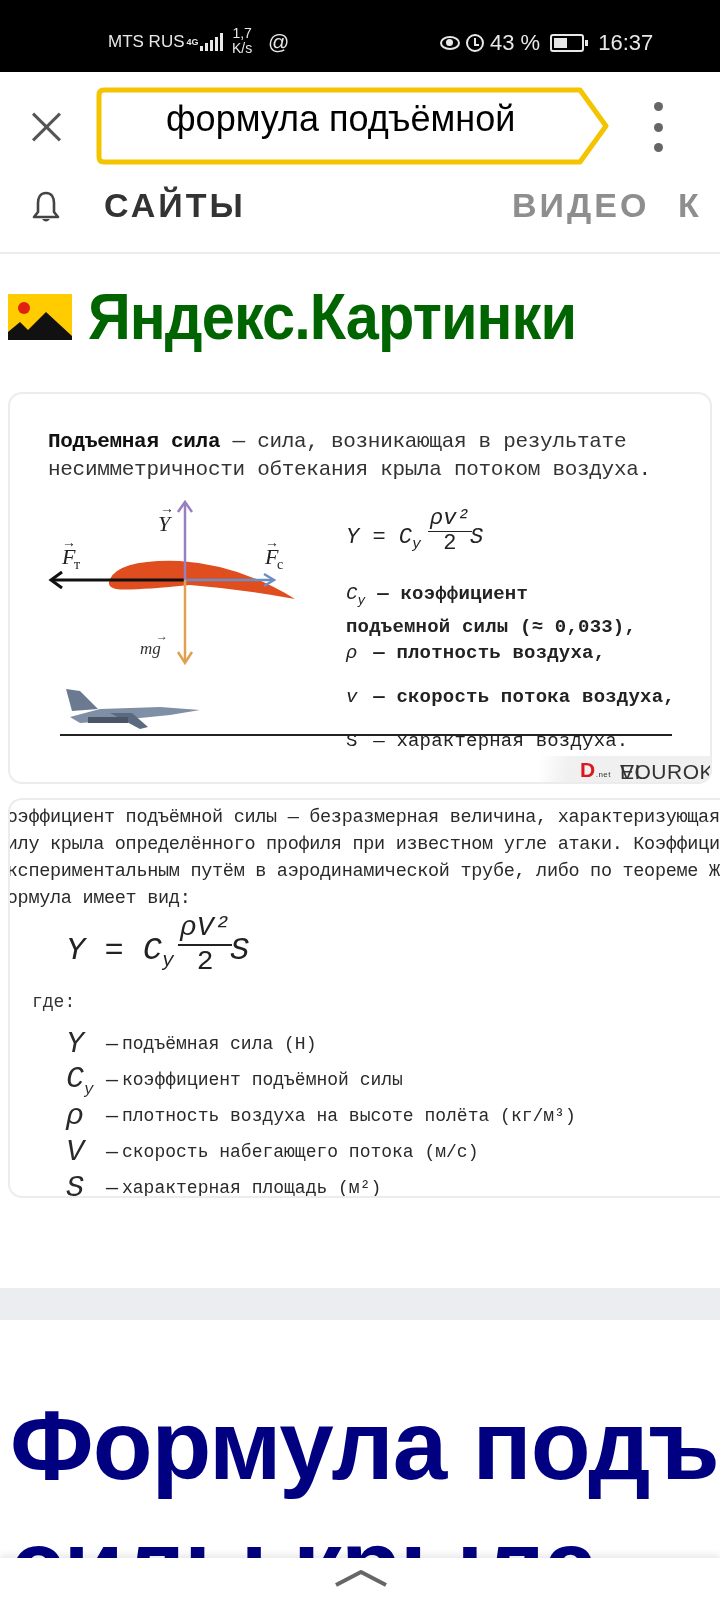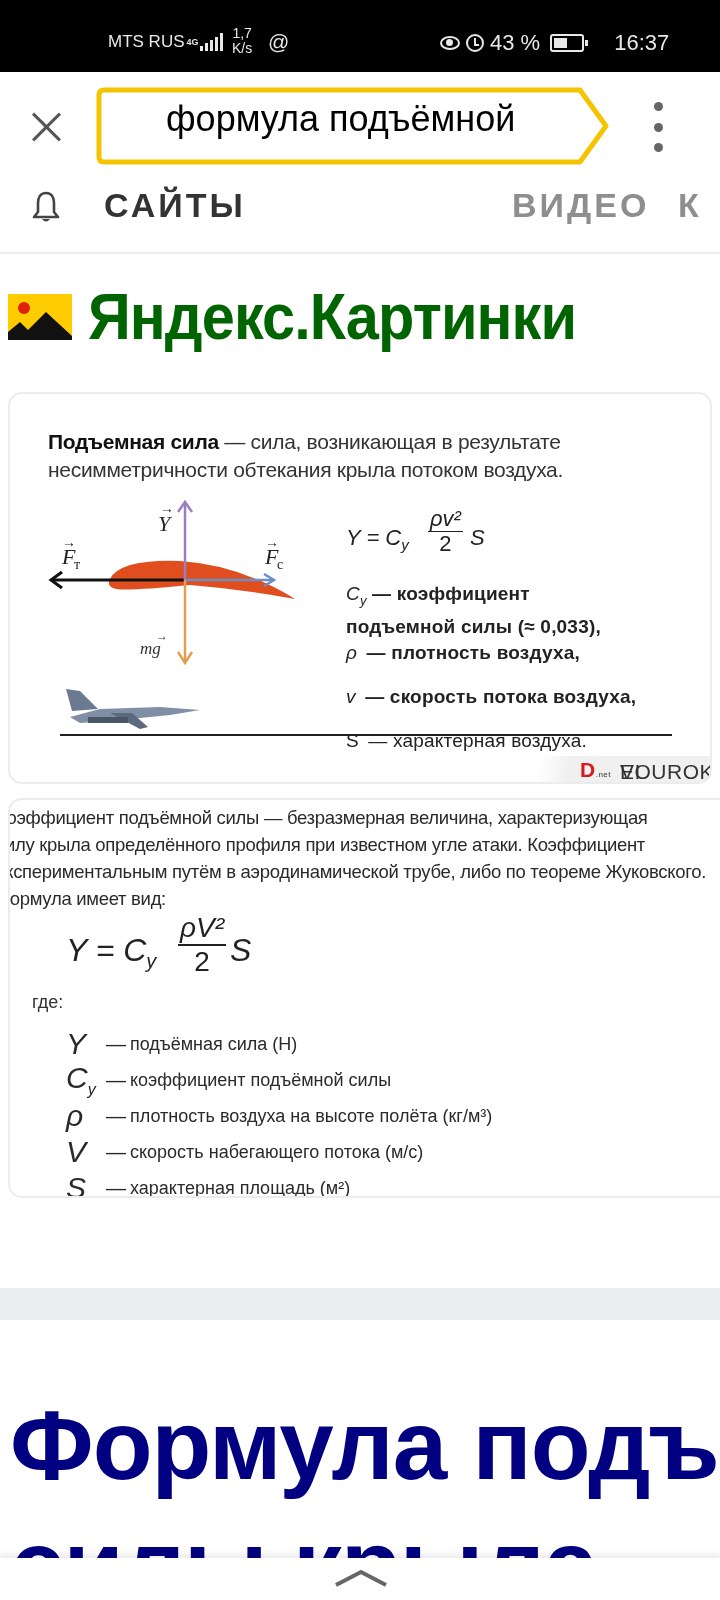--- a/index.html
+++ b/index.html
@@ -43,21 +43,21 @@
   
   .yandex-logo { position: absolute; left: 8px; top: 285px; display: flex; align-items: center; }
   .logo-icon { width: 64px; height: 46px; position: relative; background: #ffcc00; overflow: hidden; }
   .logo-title { margin-left: 16px; font-size: 64px; font-weight: bold; color: #006400; letter-spacing: -1px; line-height: 64px; transform: scaleX(0.93); transform-origin: left; }
 
   
   .card { position: absolute; border: 2px solid #ececec; border-radius: 14px; background: #fff; overflow: hidden; }
   .card1 { left: 8px; top: 392px; width: 704px; height: 392px; }
   .card2 { left: 8px; top: 798px; width: 730px; height: 400px; border-right: none; border-radius: 14px 0 0 14px; }
 
-  .serif { font-family: Liberation Sans, sans-serif; }
+  .serif { font-family: Liberation Mono, monospace; }
   .c1-intro { position: absolute; left: 38px; top: 34px; width: 640px; font-size: 21px; line-height: 28px; color: #333; letter-spacing: -0.3px; }
   .c1-intro b { color: #111; }
   .diagram { position: absolute; left: 30px; top: 105px; width: 300px; height: 240px; }
   .formula-block { position: absolute; left: 336px; top: 115px; width: 360px; color: #222; }
   .formula-main { font-size: 22px; font-style: italic; height: 60px; position: relative; }
   .frac { position: absolute; display: inline-block; text-align: center; }
   .frac .num { display: block; border-bottom: 1.5px solid #222; padding: 0 2px; line-height: 24px; }
   .frac .den { display: block; font-style: normal; line-height: 24px; }
   .def-line { font-size: 19px; line-height: 26px; color: #222; font-weight: bold; letter-spacing: 0.2px; }
   .def-line .sym { font-style: italic; font-weight: normal; margin-right: 4px; }
@@ -103,21 +103,21 @@
   <div class="speed">
     <div>1,7</div>
     <div>K/s</div>
   </div>
   <div class="at">@</div>
   <div class="sb-right">
     <span class="eye"></span>
     <span class="alarm"></span>
     <span>43 %</span>
     <span class="battery"></span>
-    <span style="margin-left:24px">16:37</span>
+    <span style="margin-left:8px">16:37</span>
   </div>
 </div>
 
 <div class="search-header">
   <div class="close-btn"></div>
   <div class="search-box">
     <svg width="516" height="80" viewBox="0 0 516 80">
       <path d="M8,4 L484,4 L510,40 L484,76 L8,76 Q3,76 3,71 L3,9 Q3,4 8,4 Z" fill="#fff" stroke="#f5c400" stroke-width="5" stroke-linejoin="round"></path>
     </svg>
     <div class="search-input">формула подъёмной</div>

